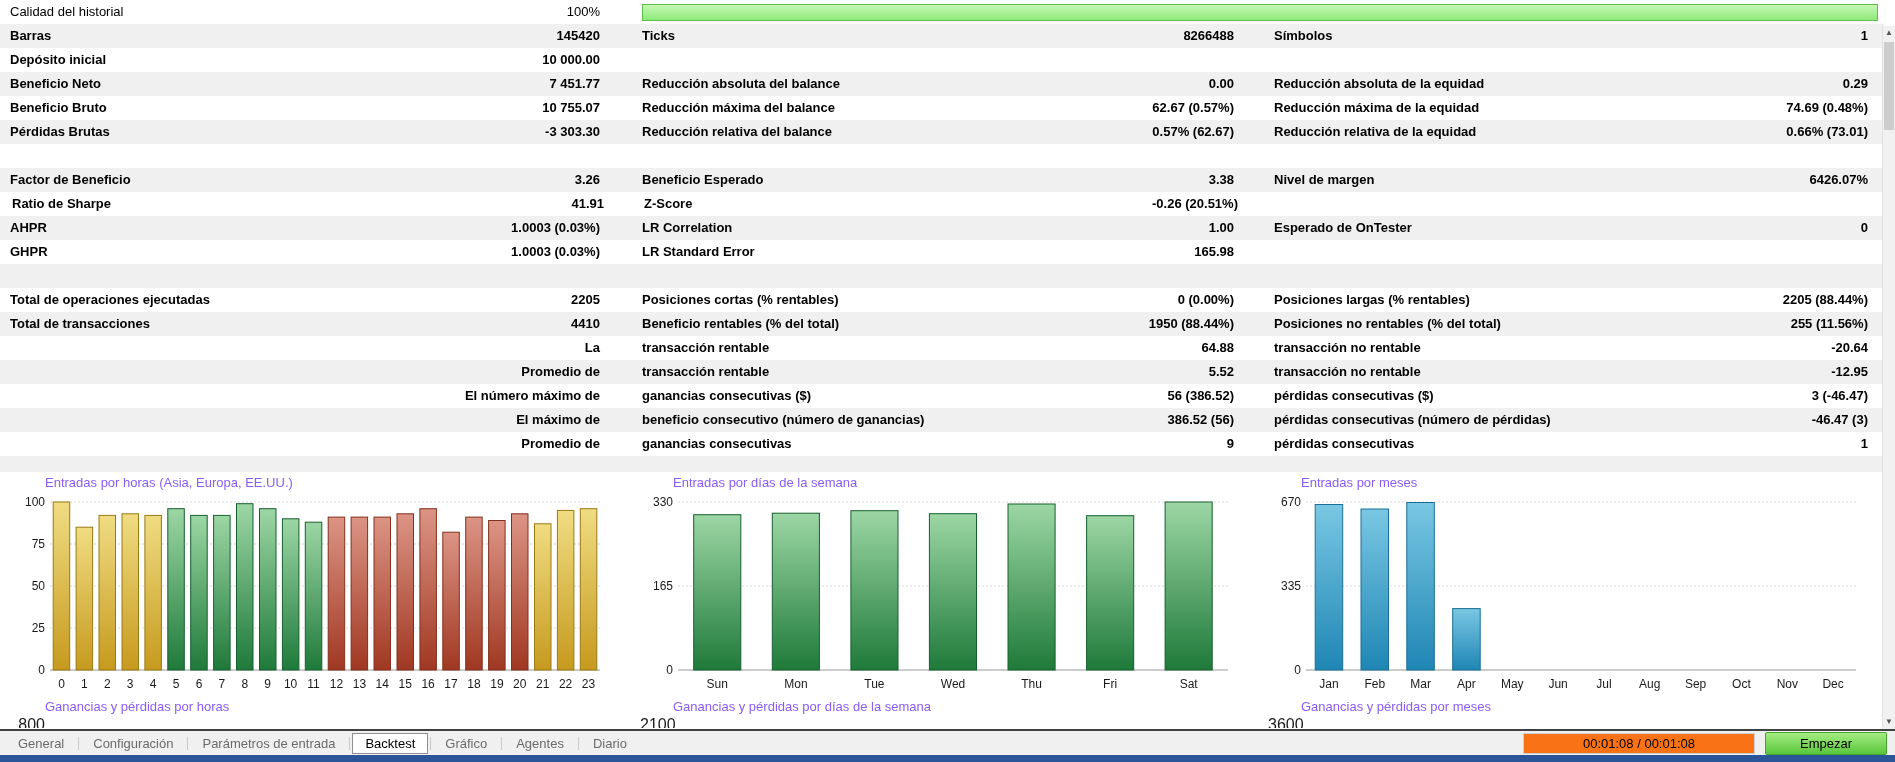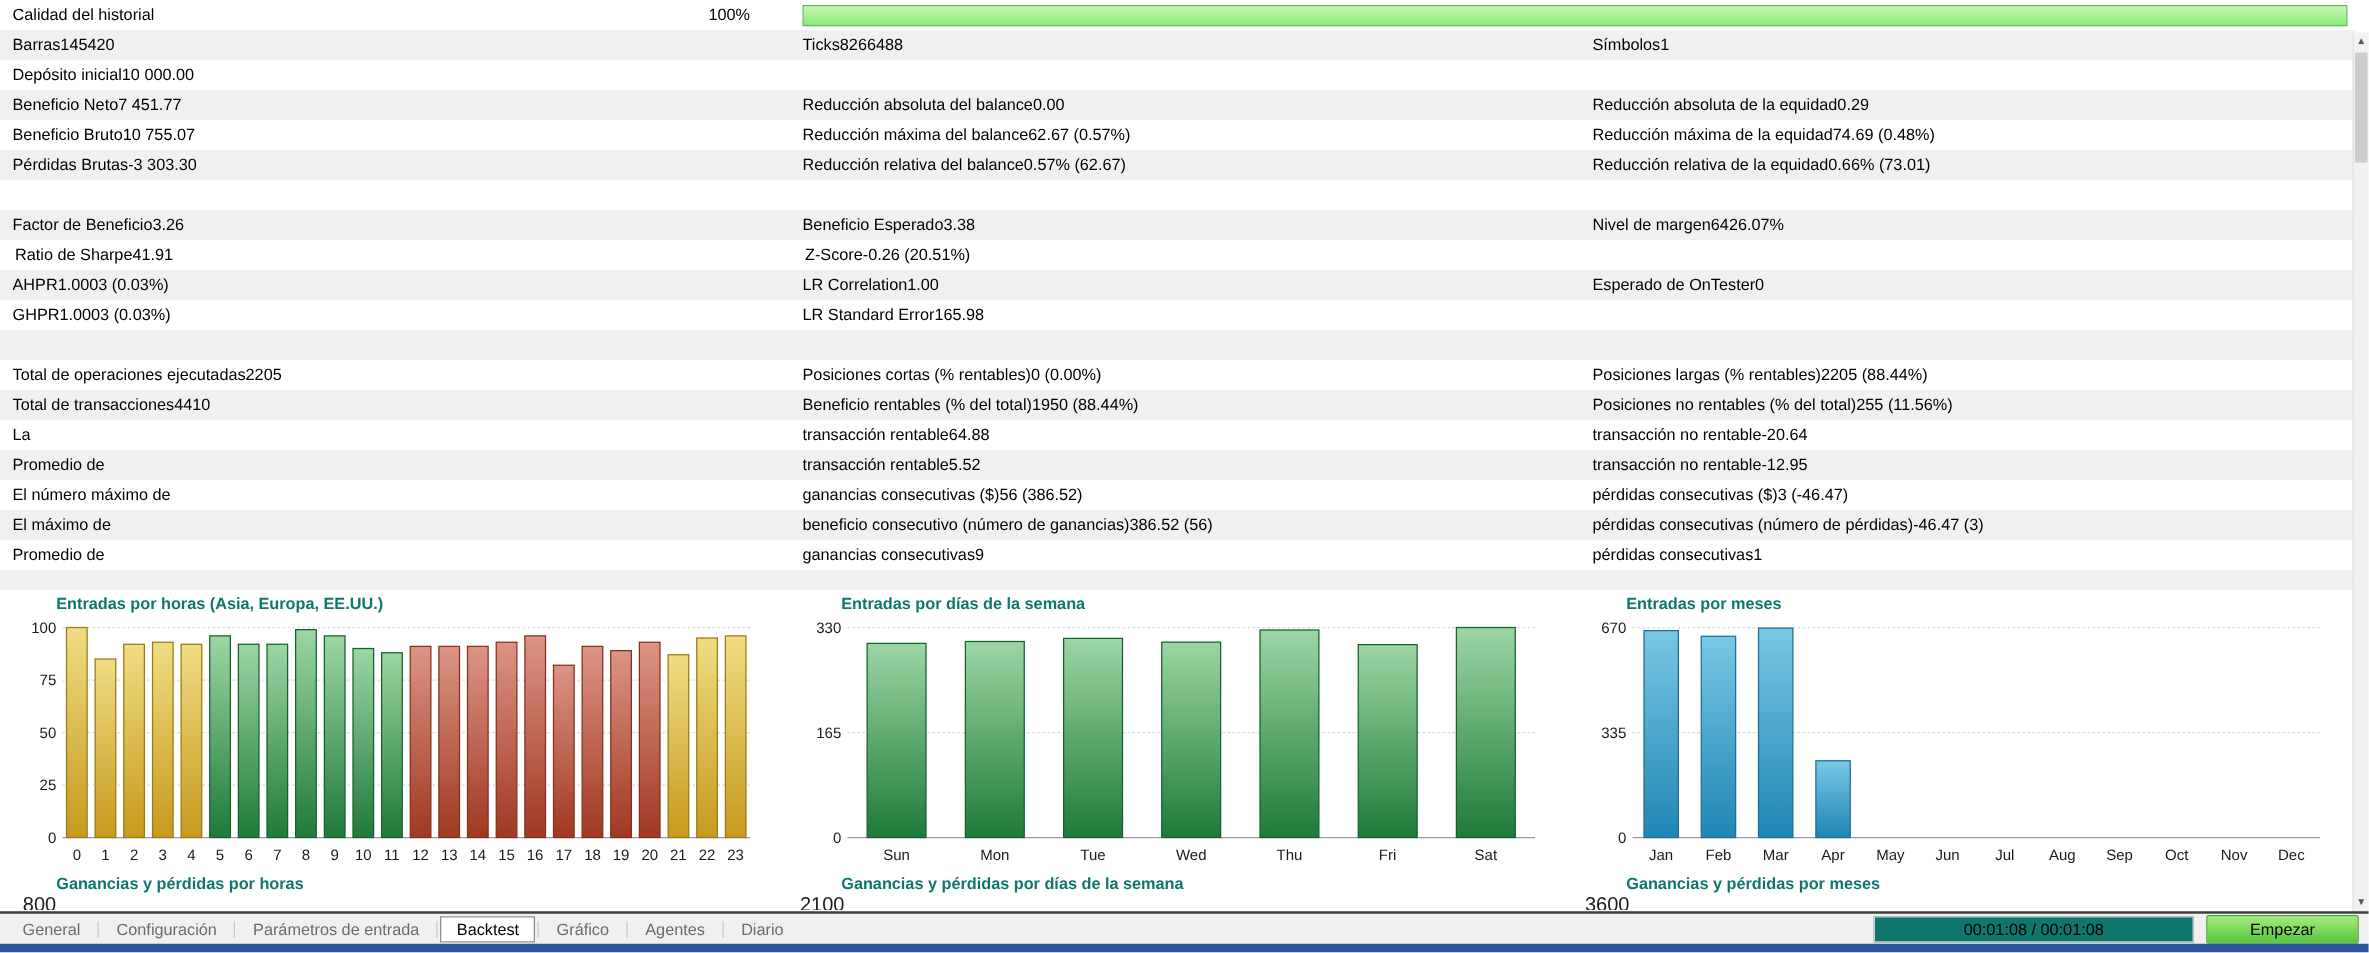--- a/index.html
+++ b/index.html
@@ -10,52 +10,52 @@
   }
   
   .report{width:1884px;}
   .qrow{display:flex;align-items:center;height:24px;width:1884px;background:#fff;}
   .qcell{width:630px;display:flex;justify-content:space-between;box-sizing:border-box;
          padding-left:10px;padding-right:30px;line-height:24px;gap:44px;}
   .qbar-wrap{flex:1;margin-left:12px;margin-right:6px;}
   .qbar{height:17px;background:linear-gradient(#c8f7b4,#8ce979);border:1px solid #5fbf4d;box-sizing:border-box;}
   .trow{display:flex;height:24px;line-height:24px;width:1884px;background:#fff;}
   .trow:nth-child(odd){background:#f0f0f0;}
-  .cell{display:flex;justify-content:flex-start;box-sizing:border-box;}
+  .cell{display:flex;justify-content:space-between;box-sizing:border-box;font-weight:bold;}
   .c1{width:630px;padding-left:10px;padding-right:30px;}
   .c2{width:632px;padding-left:12px;padding-right:28px;}
   .c3{width:622px;padding-left:12px;padding-right:16px;}
   .lbl{white-space:nowrap;overflow:hidden;}
   .val{white-space:nowrap;text-align:right;}
   .endband{height:16px;width:1884px;background:#f0f0f0;}
   
   .charts{display:flex;gap:28px;padding-left:12px;margin-top:2px;}
   .chart{width:600px;}
-  .chart-title{height:20px;line-height:18px;padding-left:33px;font-size:13px;color:#0f766e;white-space:nowrap;font-weight:bold;}
+  .chart-title{height:20px;line-height:18px;padding-left:33px;font-size:13px;color:#8b5cf6;white-space:nowrap;}
   .chart-canvas{width:600px;height:202px;}
   svg .tick{font-family:"Liberation Sans",sans-serif;font-size:12px;fill:#1a1a1a;}
   .charts2{display:flex;gap:28px;padding-left:12px;margin-top:2px;height:30px;overflow:hidden;}
   .chart2{width:600px;}
   .ptick{width:33px;text-align:right;font-size:16px;color:#1a1a1a;line-height:14px;}
   
   .vscroll{position:absolute;top:26px;right:0;width:13px;bottom:33px;background:#f1f1f1;
            border-left:1px solid #e2e2e2;box-sizing:border-box;}
   .vs-btn{position:absolute;left:0;width:100%;height:14px;text-align:center;font-size:8px;
           line-height:14px;color:#555;}
   .vs-up{top:0;} .vs-down{bottom:0;}
   .vs-thumb{position:absolute;top:16px;left:1px;width:10px;height:88px;background:#cdcdcd;}
   
   .tabbar{position:absolute;left:0;bottom:7px;width:1895px;height:26px;background:#f0f0f0;
           border-top:2px solid #404040;box-sizing:border-box;display:flex;align-items:center;}
   .tabs{display:flex;align-items:center;padding-left:6px;gap:2px;}
   .tab{padding:3px 12px;color:#6b6b6b;white-space:nowrap;cursor:default;}
   .tab.active{background:#ffffff;border:1px solid #8f8f8f;color:#000;padding:2px 12px;}
   .tabdiv{width:1px;height:13px;background:#c9c9c9;}
   .tb-right{margin-left:auto;display:flex;align-items:center;gap:10px;padding-right:8px;}
-  .time{background:#0f766e;border:1px solid #cfcfcf;padding:2px 12px;width:230px;text-align:center;}
+  .time{background:#f97316;border:1px solid #cfcfcf;padding:2px 0;width:230px;text-align:center;}
   .start-btn{width:120px;text-align:center;background:linear-gradient(#a5ec82,#58c63a);
              border:1px solid #46a32e;border-radius:2px;padding:3px 0;color:#000;cursor:default;}
   .bottomstrip{position:absolute;left:0;bottom:0;width:1895px;height:7px;background:#2a5699;}
 </style>
 </head>
 <body>
 
 <div class="report">
   <div class="qrow">
     <div class="qcell">

